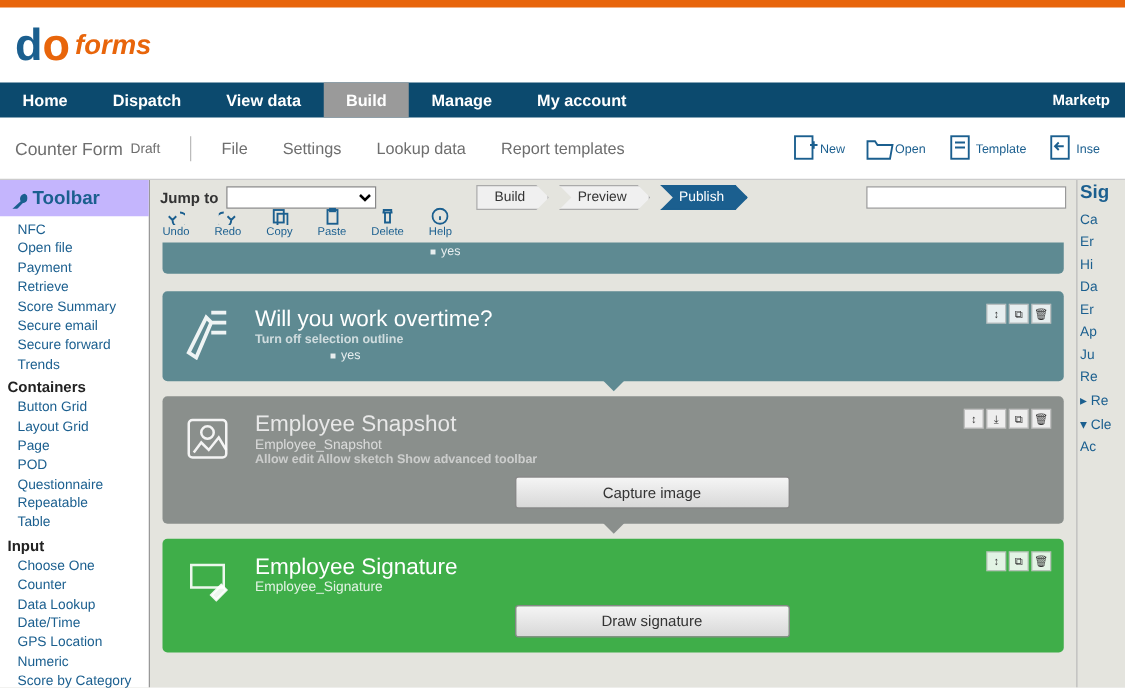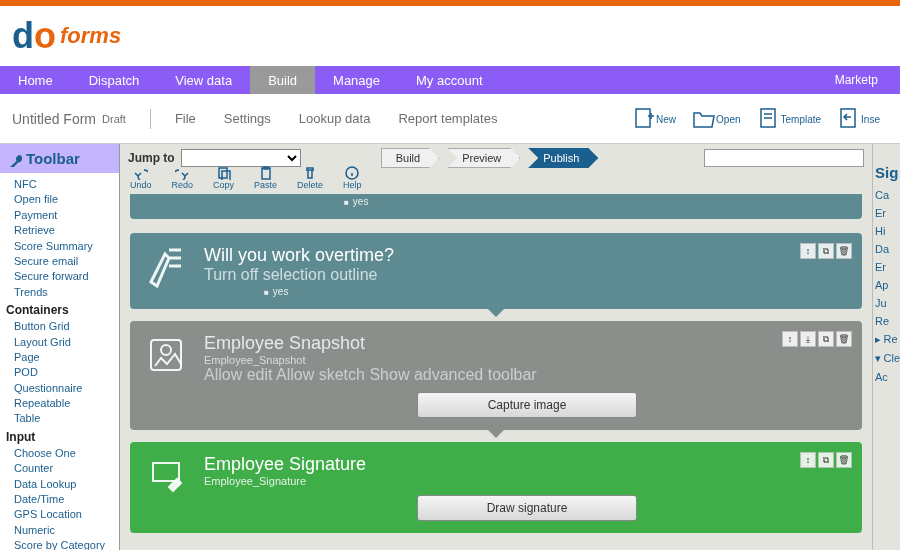--- a/index.html
+++ b/index.html
@@ -3,25 +3,25 @@
 <meta charset="utf-8">
 <style>
 * { box-sizing: border-box; margin: 0; padding: 0; }
 body { font-family: Arial, sans-serif; font-size: 12px; color: #333; width: 900px; height: 550px; overflow: hidden; background: #fff; }
 .top-orange { height: 6px; background: #e8650b; }
 .logo-row { height: 60px; padding: 0 12px; display: flex; align-items: center; }
 .logo-do { font-size: 36px; font-weight: bold; }
 .logo-d { color: #1b5f8f; }
 .logo-o { color: #e8650b; position: relative; display: inline-block; }
 .logo-forms { color: #e8650b; font-size: 22px; font-style: italic; margin-left: 4px; font-weight: 600; }
-.nav-bar { height: 28px; background: #8b5cf6; display: flex; align-items: center; color: #fff; font-size: 13px; }
+.nav-bar { height: 28px; background: #0c4a6e; display: flex; align-items: center; color: #fff; font-size: 13px; font-weight: bold; }
 .nav-item { padding: 0 18px; height: 28px; display: flex; align-items: center; cursor: pointer; }
 .nav-item.active { background: #9a9a9a; }
 .nav-spacer { flex: 1; }
-.nav-right { padding-right: 22px; font-size: 12px; }
+.nav-right { padding-right: 12px; font-size: 12px; }
 .sub-bar { height: 50px; border-bottom: 1px solid #ccc; display: flex; align-items: center; padding: 0 12px; }
 .form-title { font-size: 14px; color: #6e6e6e; margin-right: 6px; }
 .form-draft { font-size: 11px; color: #6e6e6e; margin-right: 14px; }
 .sub-sep { width: 1px; height: 20px; background: #bbb; margin: 0 10px; }
 .sub-link { font-size: 13px; color: #6e6e6e; margin: 0 14px; cursor: pointer; }
 .sub-spacer { flex: 1; }
 .action-icon { display: flex; flex-direction: row; align-items: center; margin: 0 8px; cursor: pointer; color: #1b5f8f; }
 .action-icon svg { width: 24px; height: 24px; stroke: #1b5f8f; fill: none; stroke-width: 1.5; }
 .action-icon span { font-size: 10px; margin-top: 2px; }
 .workspace { display: flex; height: calc(550px - 6px - 60px - 28px - 50px); background: #e4e4de; }
@@ -45,29 +45,29 @@
 .edit-btn svg { width: 14px; height: 14px; stroke: #1b5f8f; fill: none; stroke-width: 1.5; }
 .canvas-body { flex: 1; overflow-y: auto; padding: 0 10px 10px 10px; }
 .card { position: relative; border-radius: 4px; margin-bottom: 14px; padding: 12px 12px 12px 74px; min-height: 72px; }
 .card.teal { background: #5e8a92; color: #fff; }
 .card.gray { background: #8a8f8c; color: #e8e8e8; }
 .card.green { background: #3fae49; color: #fff; }
 .card-icon { position: absolute; left: 14px; top: 12px; width: 44px; height: 44px; display: flex; align-items: center; justify-content: center; }
 .card-icon svg { width: 42px; height: 42px; stroke: rgba(255,255,255,0.9); fill: none; stroke-width: 2; }
 .card-title { font-size: 18px; font-weight: 400; }
 .card-sub { font-size: 11px; opacity: 0.85; }
-.card-hint { font-size: 16px; opacity: 0.7; }
+.card-hint { font-size: 10px; opacity: 0.7; font-weight: bold; }
 .card-opt { font-size: 10px; opacity: 0.85; margin-top: 2px; margin-left: 60px; }
 .card-opt::before { content: "■"; margin-right: 4px; font-size: 8px; }
 .card-actions { position: absolute; right: 10px; top: 10px; display: flex; gap: 2px; }
 .card-actions .ab { width: 16px; height: 16px; background: rgba(255,255,255,0.85); border: 1px solid rgba(0,0,0,0.2); display: flex; align-items: center; justify-content: center; font-size: 9px; color: #333; cursor: pointer; }
 .connector { width: 0; height: 0; border-left: 10px solid transparent; border-right: 10px solid transparent; border-top: 10px solid #5e8a92; margin: -16px auto 4px auto; }
 .connector.gray { border-top-color: #8a8f8c; }
 .big-btn { display: block; margin: 8px auto 0 auto; width: 220px; height: 26px; background: linear-gradient(#f5f5f5,#d8d8d8); border: 1px solid #888; border-radius: 3px; font-size: 12px; color: #333; cursor: pointer; }
-.right-col { width: 28px; background: #e4e4de; border-left: 1px solid #bbb; padding: 20px 2px; font-size: 11px; color: #1b5f8f; overflow: hidden; }
+.right-col { width: 39px; background: #e4e4de; border-left: 1px solid #bbb; padding: 1px 2px; font-size: 11px; color: #1b5f8f; overflow: hidden; }
 .right-col .hdr { font-weight: bold; font-size: 15px; margin-bottom: 8px; }
 .right-col div { margin-bottom: 6px; white-space: nowrap; }
 ::-webkit-scrollbar { width: 14px; }
 ::-webkit-scrollbar-track { background: #eee; }
 ::-webkit-scrollbar-thumb { background: #bbb; }
 </style>
 </head>
 <body>
 
 <div class="top-orange"></div>
@@ -84,21 +84,21 @@
   <div class="nav-item">Dispatch</div>
   <div class="nav-item">View data</div>
   <div class="nav-item active">Build</div>
   <div class="nav-item">Manage</div>
   <div class="nav-item">My account</div>
   <div class="nav-spacer"></div>
   <div class="nav-right">Marketp</div>
 </div>
 
 <div class="sub-bar">
-  <span class="form-title">Untitled Form</span>
+  <span class="form-title">Counter Form</span>
   <span class="form-draft">Draft</span>
   <div class="sub-sep"></div>
   <span class="sub-link">File</span>
   <span class="sub-link">Settings</span>
   <span class="sub-link">Lookup data</span>
   <span class="sub-link">Report templates</span>
   <div class="sub-spacer"></div>
   <div class="action-icon">
     <svg>
         <rect x="4" y="2" width="14" height="18"></rect>

